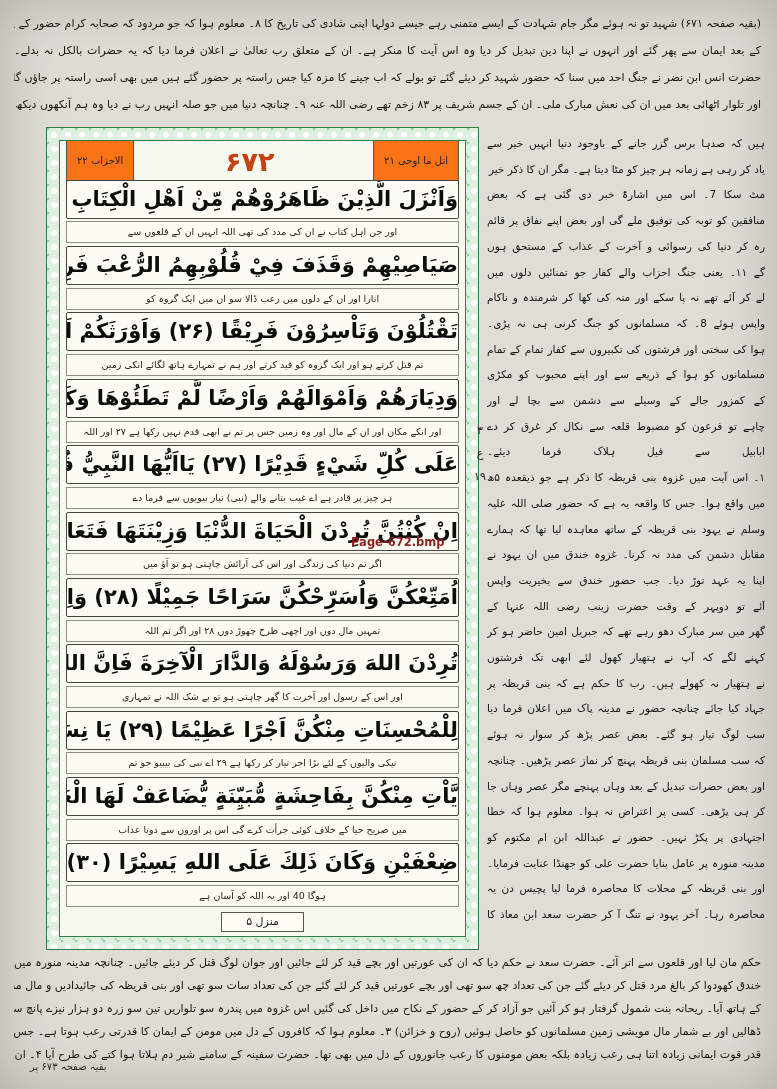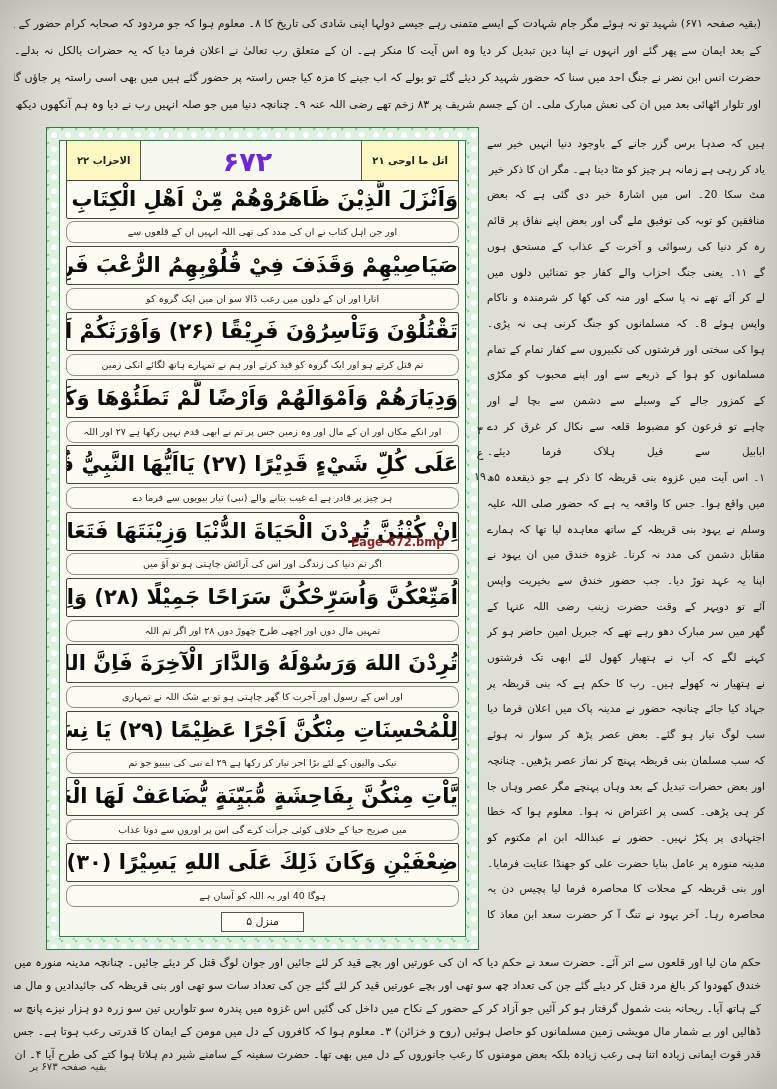--- a/index.html
+++ b/index.html
@@ -22,25 +22,25 @@
     background-image:
       radial-gradient(circle at 7px 7px, rgba(255,255,255,.95) 2.5px, rgba(255,255,255,0) 3.5px),
       radial-gradient(circle at 0px 0px, #8fce9e 2px, rgba(143,206,158,0) 3px),
       radial-gradient(circle at 14px 14px, #9ed5ab 2px, rgba(158,213,171,0) 3px);
     background-size:14px 14px;
     padding:12px;
   }
   .panel-core{height:100%;box-sizing:border-box;border:1.5px solid #2e7c49;background:#f7f8ef;
     display:flex;flex-direction:column;justify-content:space-between;padding:4px 6px;overflow:hidden;}
   .panel-head{display:flex;align-items:center;justify-content:space-between;height:32px;}
-  .hdr-box{border:1px solid #55554a;background:#fef9c3;font-size:10px;padding:13px 10px;line-height:16px;color:#222;font-weight:bold;}
-  .page-num{font-size:27px;font-weight:bold;letter-spacing:8px;color:#6d28d9;padding-right:8px;}
+  .hdr-box{border:1px solid #55554a;background:#f97316;font-size:10px;padding:13px 10px;line-height:16px;color:#222;}
+  .page-num{font-size:27px;font-weight:bold;letter-spacing:8px;color:#c2410c;padding-right:8px;}
   .ar{border:1px solid #45453a;border-radius:2px;background:#fcfcf4;height:37px;line-height:36px;
     font-size:21px;font-weight:bold;text-align:center;overflow:hidden;white-space:nowrap;color:#0c0c0a;}
-  .ur{border:1px solid #8f8f82;border-radius:8px;background:#fbfbf3;height:20px;line-height:19px;
+  .ur{border:1px solid #8f8f82;border-radius:0;background:#fbfbf3;height:20px;line-height:19px;
     font-size:9.5px;text-align:center;overflow:hidden;white-space:nowrap;color:#26261f;}
   .manzil{align-self:center;border:1px solid #55554a;background:#fdfdf6;font-size:11px;
     line-height:18px;padding:0 24px;margin-top:2px;}
 
   
   .commentary{position:absolute;top:131px;left:487px;width:278px;height:824px;overflow:hidden;
     font-size:10.5px;line-height:25.7px;color:#14140f;}
 
   
   .ruku{position:absolute;top:419px;left:473px;width:14px;text-align:center;
@@ -125,21 +125,21 @@
 </div>
 
 <div class="watermark">Page-672.bmp</div>
 
 <div class="commentary">
 
     <div class="jline">ہیں کہ صدہا برس گزر جانے کے باوجود دنیا انہیں خیر سے</div>
 
     <div class="jline">یاد کر رہی ہے زمانہ ہر چیز کو مٹا دیتا ہے۔ مگر ان کا ذکر خیر نہ</div>
 
-    <div class="jline">مٹ سکا 20۔ اس میں اشارۃً خبر دی گئی ہے کہ بعض</div>
+    <div class="jline">مٹ سکا 7۔ اس میں اشارۃً خبر دی گئی ہے کہ بعض</div>
 
     <div class="jline">منافقین کو توبہ کی توفیق ملے گی اور بعض اپنے نفاق پر قائم</div>
 
     <div class="jline">رہ کر دنیا کی رسوائی و آخرت کے عذاب کے مستحق ہوں</div>
 
     <div class="jline">گے ۱۱۔ یعنی جنگ احزاب والے کفار جو تمنائیں دلوں میں</div>
 
     <div class="jline">لے کر آئے تھے نہ پا سکے اور منہ کی کھا کر شرمندہ و ناکام</div>
 
     <div class="jline">واپس ہوئے 8۔ کہ مسلمانوں کو جنگ کرنی ہی نہ پڑی۔</div>

